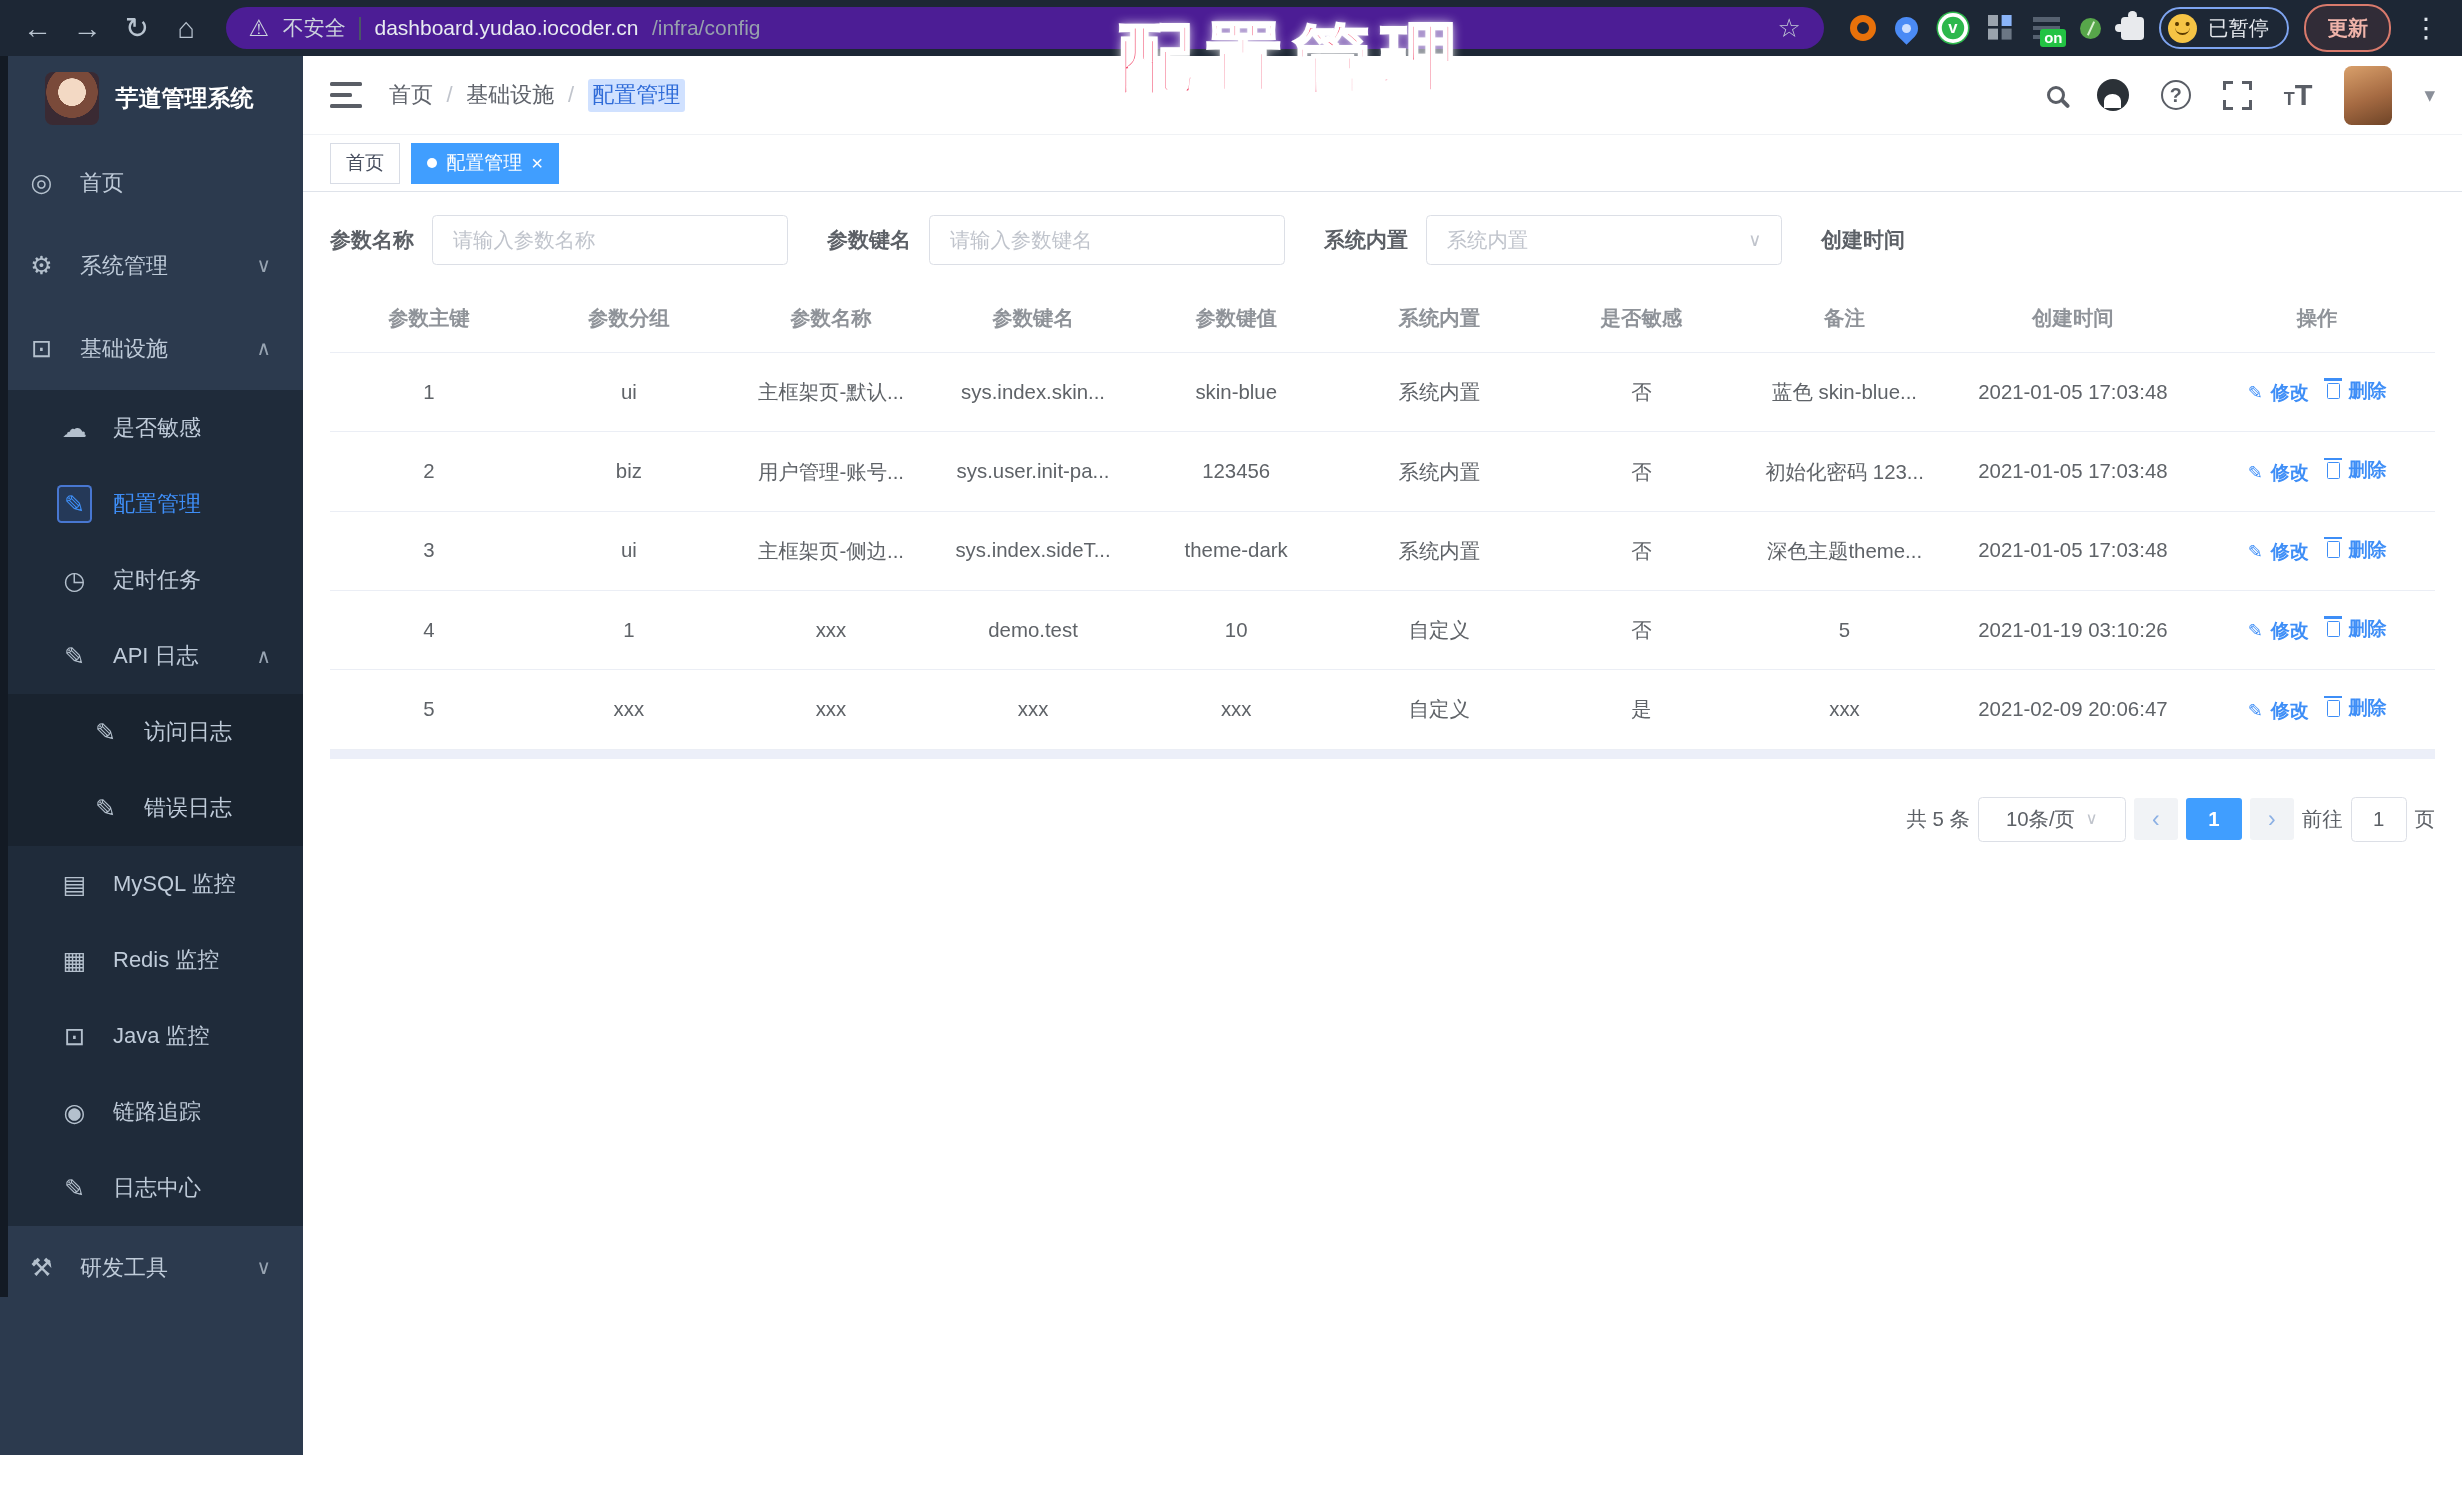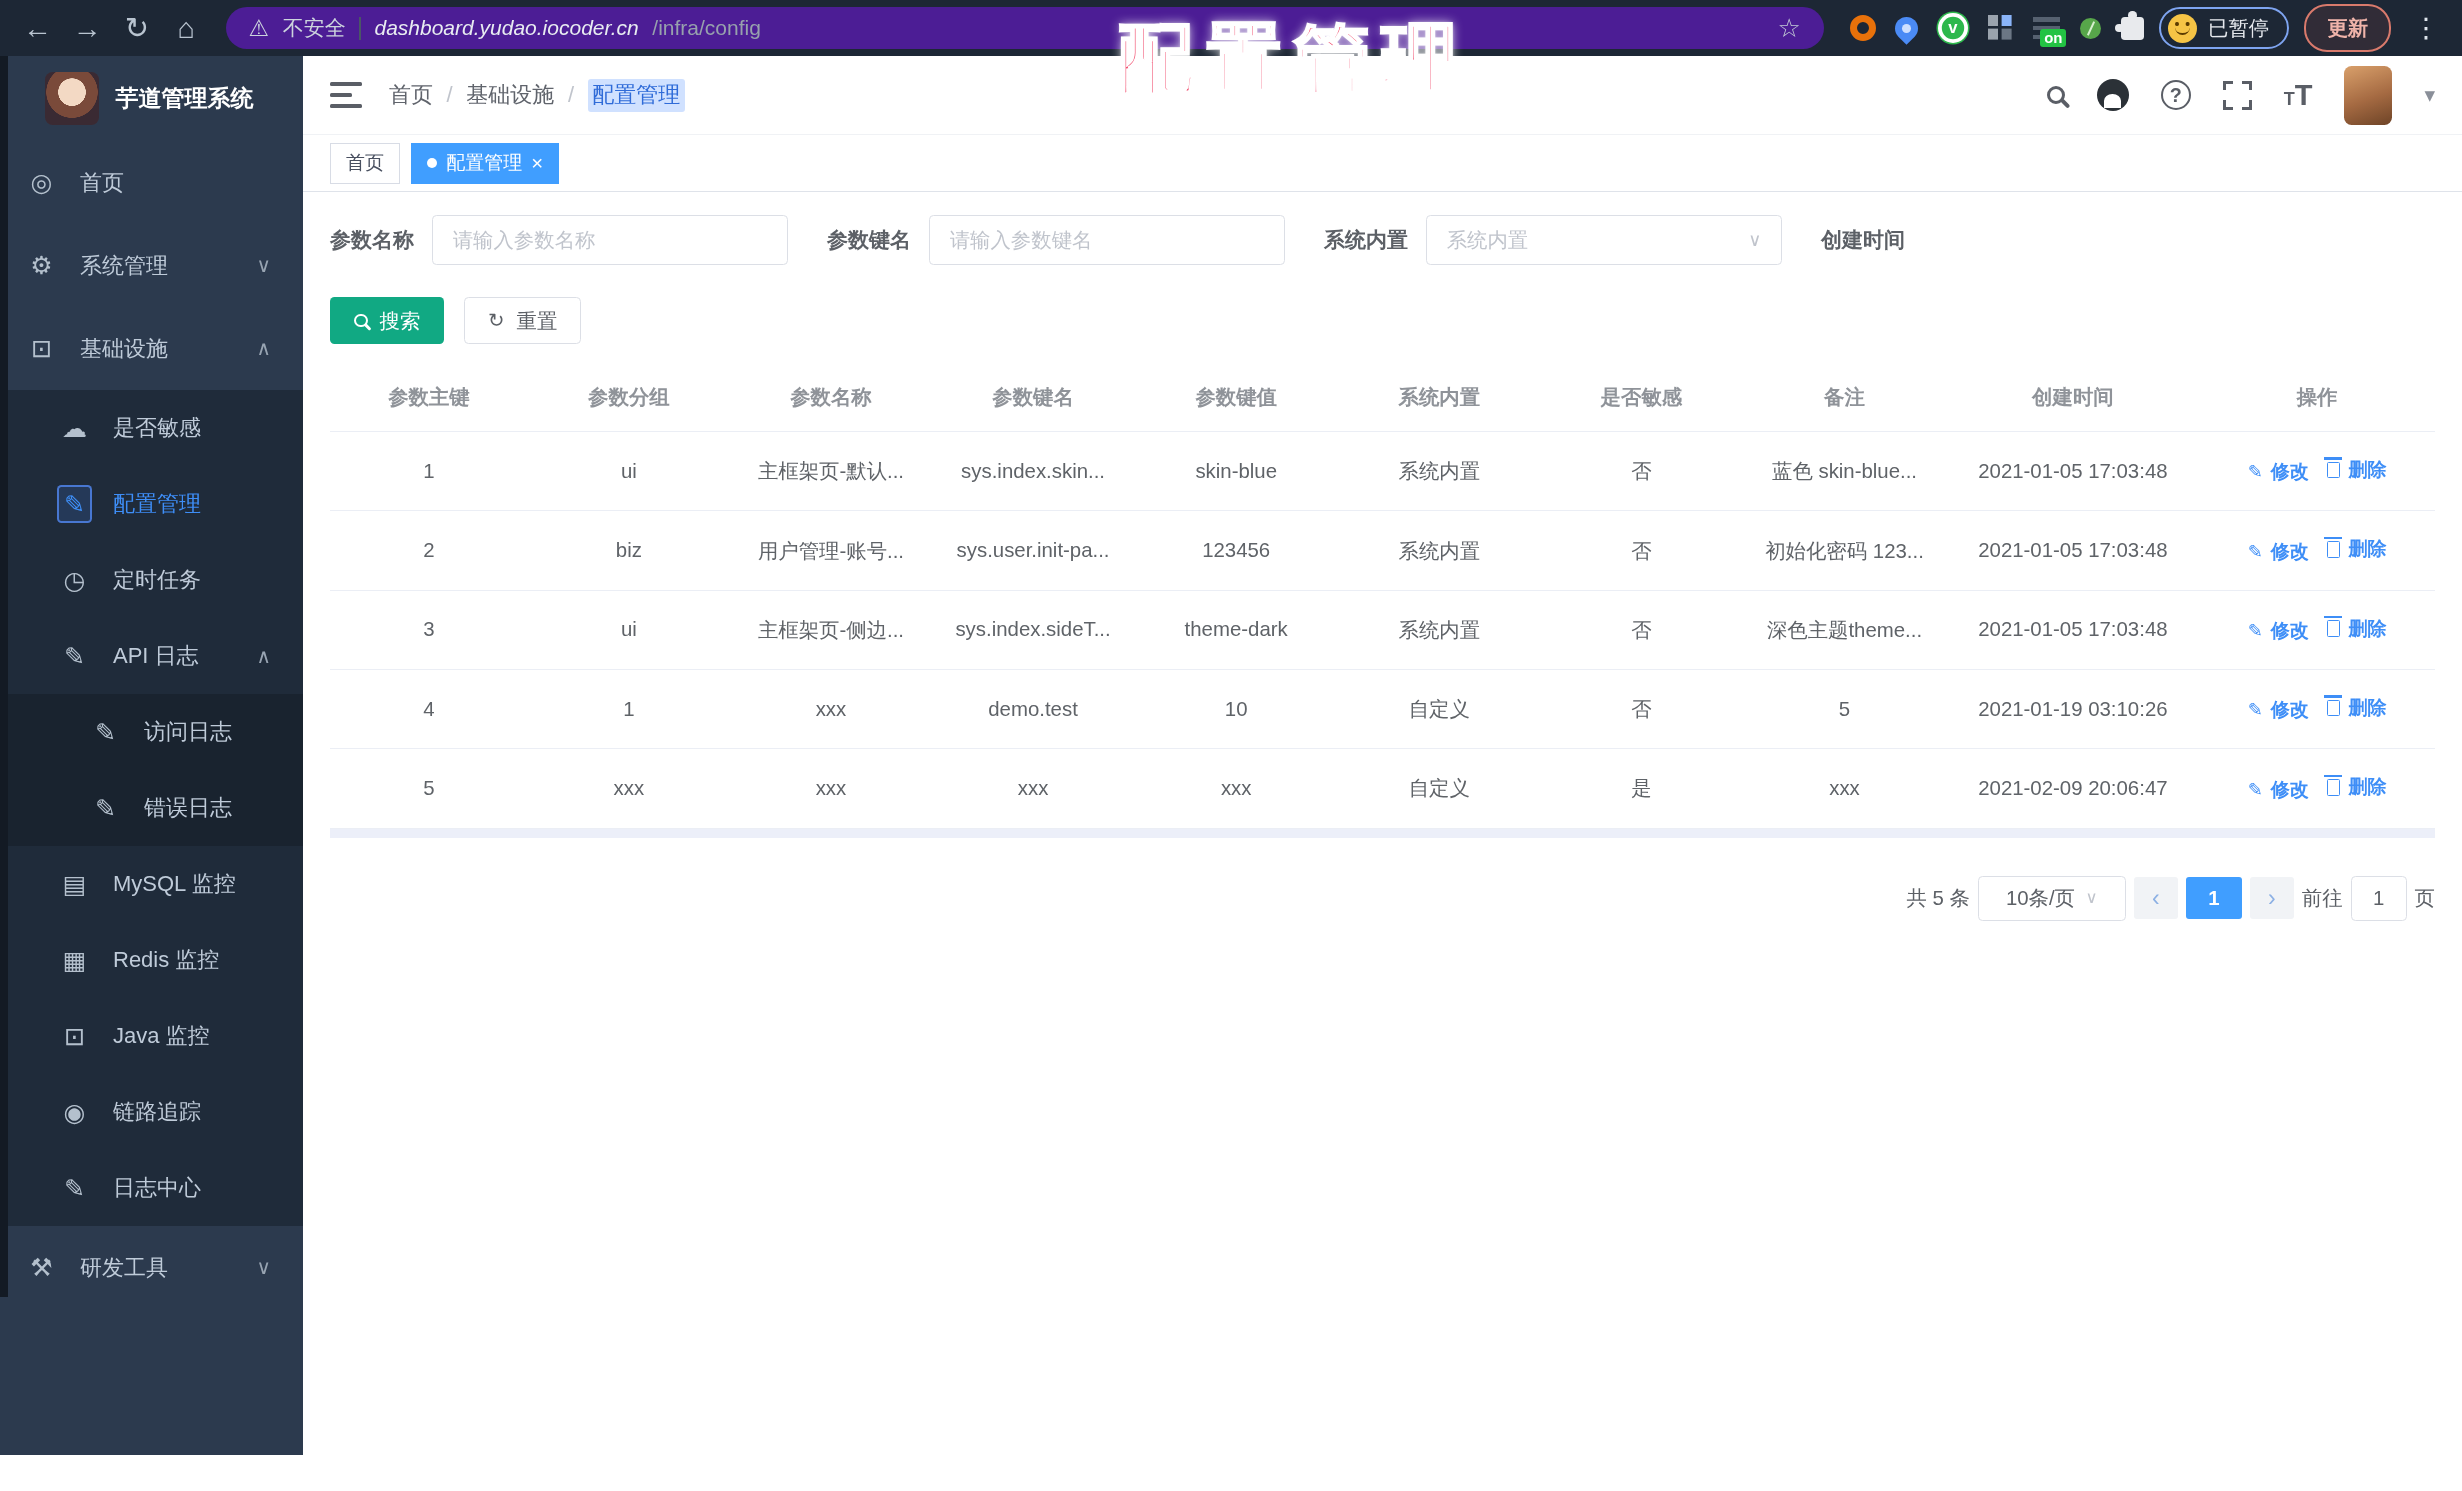--- a/index.html
+++ b/index.html
@@ -10,21 +10,21 @@
   .chrome-bar { height:56px; background:#1d2735; display:flex; align-items:center; padding:0 16.6px; gap:7.6px; }
   .nav-ico { width:42px; height:42px; display:flex; align-items:center; justify-content:center;
              color:#b9c4d0; font-size:29px; border-radius:50%; flex:none; }
   .icon-back::before{content:"←"} .icon-forward::before{content:"→"}
   .icon-reload::before{content:"↻"} .icon-home::before{content:"⌂"}
   .omnibox { flex:1; height:42px; margin:0 10.6px; background:#4c1d95; border-radius:21px;
              display:flex; align-items:center; padding:0 23px; gap:13.6px; min-width:0; }
   .icon-warn::before{content:"⚠"} .icon-warn{ color:#ccd4dd; font-size:23px; }
   .omni-sec { color:#ccd4dd; font-size:21px; }
   .omni-div { width:1.5px; height:23px; background:#4a5666; }
-  .omni-host { color:#e8ecf1; font-size:21px;font-style:italic; }
+  .omni-host { color:#e8ecf1; font-size:21px; }
   .omni-path { color:#97a1ad; font-size:21px; }
   .icon-star { margin-left:auto; color:#c3ccd6; font-size:26px; }
   .icon-star::before{content:"☆"}
   .extensions { display:flex; align-items:center; gap:19.7px; padding:0 7.6px; }
   .ext { position:relative; flex:none; }
   .ext-donut { width:26px; height:26px; border-radius:50%; border:7.6px solid #e8710a; }
   .ext-pin { width:23px; height:23px; background:#4b8bf5; border-radius:50% 50% 50% 0; transform:rotate(-45deg); }
   .ext-pin::after{ content:""; position:absolute; left:6.8px; top:6.8px; width:9px; height:9px; border-radius:50%; background:#cfe0ff; }
   .ext-v { width:30px; height:30px; border-radius:50%; background:#2db84c; box-shadow:inset 0 0 0 3.8px #fff, 0 0 0 1.5px #2db84c; display:flex; align-items:center; justify-content:center; color:#fff; font-size:16.6px; font-weight:700; }
   .ext-grid { width:26px; height:26px; }
@@ -349,30 +349,20 @@
             <div class="f-select">
               <span>系统内置</span>
               <span class="chev-down"></span>
             </div>
           </div>
           <div class="f-group">
             <span class="f-label">创建时间</span>
           </div>
         </div>
 
-      <div class="btn-row">
-        <button class="btn btn-search">
-          <span class="mag"></span>
-          <span>搜索</span>
-        </button>
-        <button class="btn btn-reset">
-          <span class="ir"></span>
-          <span>重置</span>
-        </button>
-      </div>
 
 
       <table>
         <colgroup>
           <col style="width:9.4%">
             <col style="width:9.6%">
             <col style="width:9.6%">
             <col style="width:9.6%">
           <col style="width:9.7%">
             <col style="width:9.6%">

